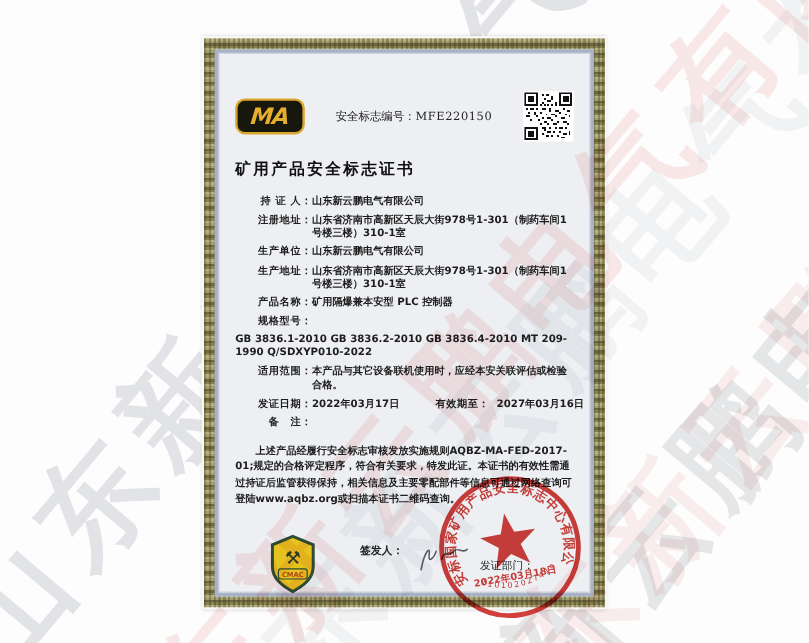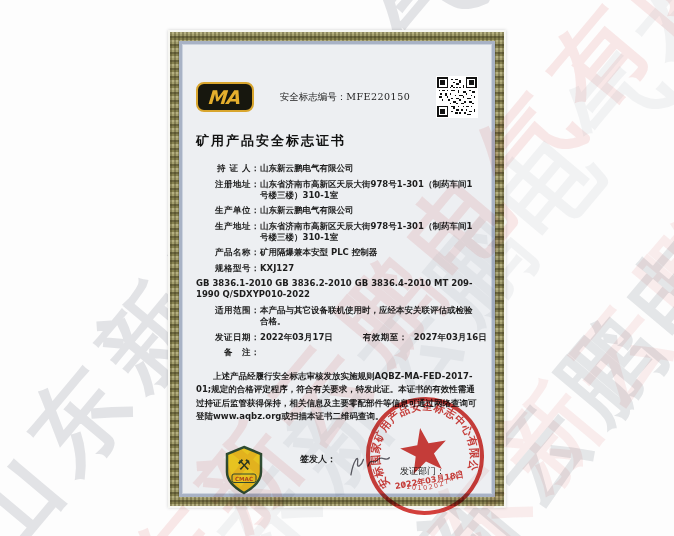--- a/index.html
+++ b/index.html
@@ -115,21 +115,20 @@
           <div class="frow">
             <span class="flabel">生产地址：</span>
             <span class="fvalue">山东省济南市高新区天辰大街978号1-301（制药车间1号楼三楼）310-1室</span>
           </div>
           <div class="frow">
             <span class="flabel">产品名称：</span>
             <span class="fvalue">矿用隔爆兼本安型 PLC 控制器</span>
           </div>
           <div class="frow">
             <span class="flabel">规格型号：</span>
-            <span class="fvalue">KXJ127</span>
           </div>
           <div class="frow wide">
             <span class="fvalue">GB 3836.1-2010 GB 3836.2-2010 GB 3836.4-2010 MT 209-1990 Q/SDXYP010-2022</span>
           </div>
           <div class="frow">
             <span class="flabel">适用范围：</span>
             <span class="fvalue">本产品与其它设备联机使用时，应经本安关联评估或检验合格。</span>
           </div>
           <div class="frow dates">
             <span class="flabel">发证日期：</span>

